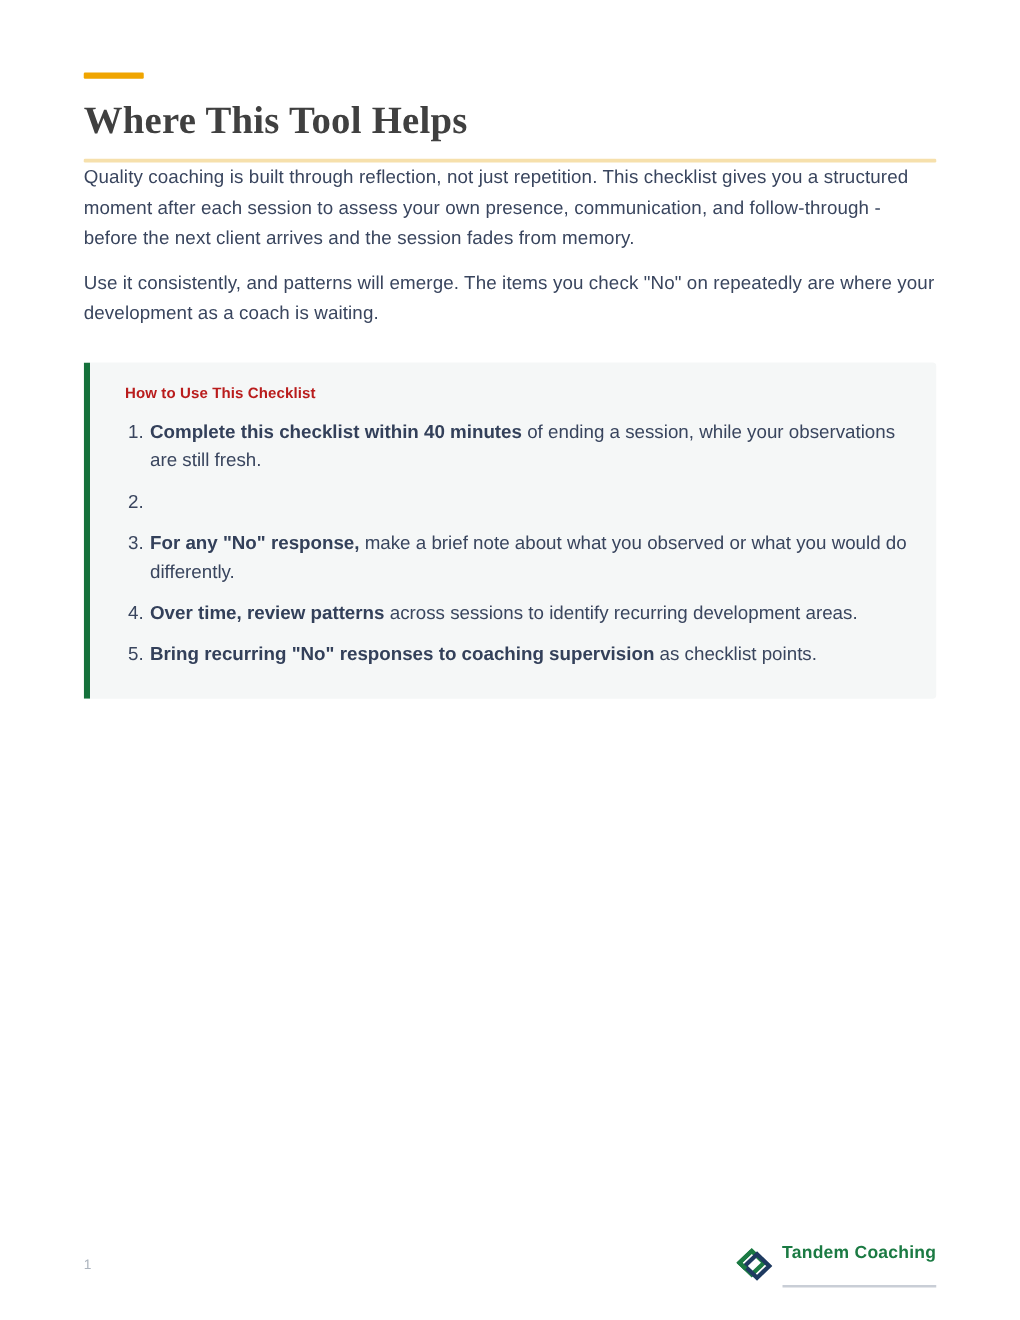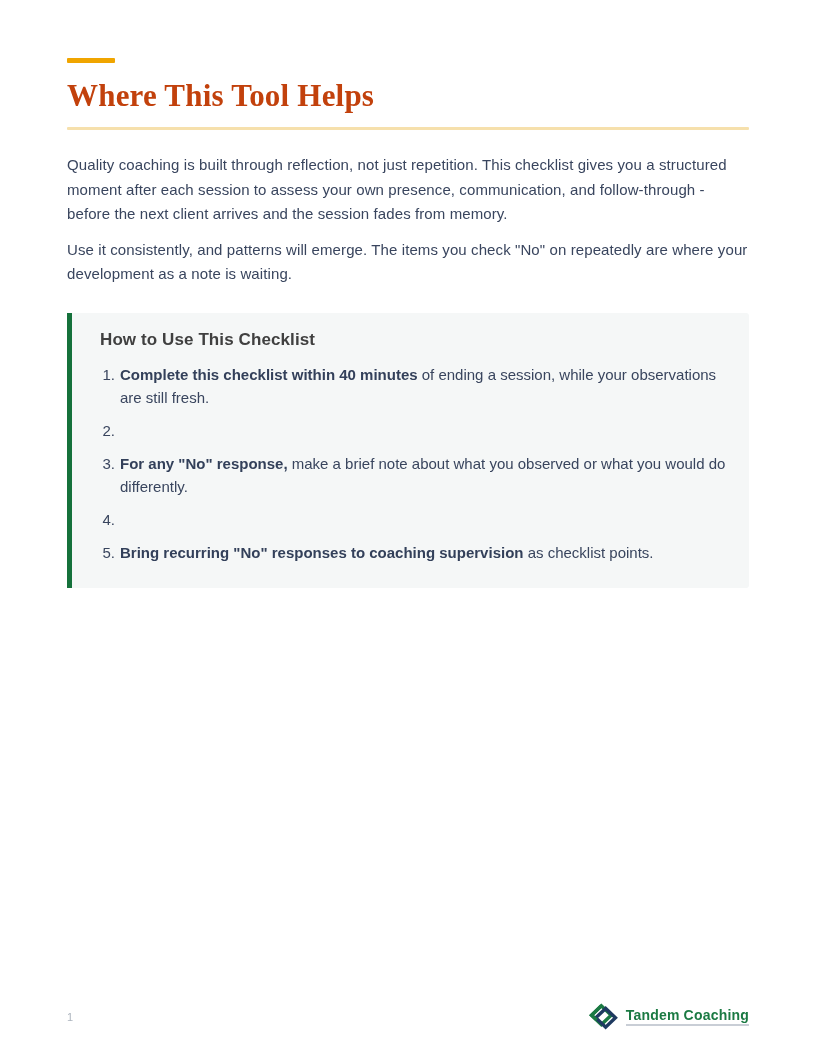--- a/index.html
+++ b/index.html
@@ -16,51 +16,51 @@
   .accent-bar {
     width: 48px;
     height: 5px;
     background: #F0A500;
     border-radius: 1px;
   }
   h1.title {
     font-family: "Liberation Serif", serif;
     font-weight: 700;
     font-size: 31px;
-    color: #c2410c;
+    color: #404040;
     letter-spacing: 0.2px;
     margin-top: 15px;
   }
   .title-rule {
     height: 3px;
     background: #F6E0AC;
     margin-top: 13px;
     border-radius: 1px;
   }
 
   .intro p {
     font-size: 15px;
     line-height: 24.5px;
     color: #39455E;
     letter-spacing: 0.1px;
   }
-  .intro p.p1 { margin-top: 23px; }
+  .intro p.p1 { }
   .intro p.p2 { margin-top: 11px; }
 
   .callout {
     margin-top: 26px;
     background: #F5F7F7;
     border-left: 5px solid #15713B;
     border-radius: 0 3px 3px 0;
     padding: 17px 12px 24px 28px;
   }
   .callout-title {
-    font-size: 17px;
+    font-size: 12px;
     font-weight: 700;
-    color: #404040;
+    color: #b91c1c;
     letter-spacing: 0.1px;
   }
   .callout-list { margin-top: 13px; }
   .callout-item {
     display: flex;
     align-items: flex-start;
     margin-bottom: 10px;
     font-size: 15px;
     line-height: 23px;
     color: #39455E;
@@ -95,37 +95,37 @@
     align-items: center;
     gap: 8px;
   }
   .brand-icon { display: block; }
   .brand-name {
     font-size: 14px;
     font-weight: 700;
     color: #1B7A43;
     letter-spacing: 0.2px;
     border-bottom: 2px solid #C9CED6;
-    padding-bottom: 1px;
+    padding-bottom: 19px;
   }
 </style>
 </head>
 <body>
 
 <div class="page">
 
   <div class="accent-bar"></div>
 
   <h1 class="title">Where This Tool Helps</h1>
 
   <div class="title-rule"></div>
 
   <div class="intro">
     <p class="p1">Quality coaching is built through reflection, not just repetition. This checklist gives you a structured moment after each session to assess your own presence, communication, and follow-through - before the next client arrives and the session fades from memory.</p>
-    <p class="p2">Use it consistently, and patterns will emerge. The items you check "No" on repeatedly are where your development as a note is waiting.</p>
+    <p class="p2">Use it consistently, and patterns will emerge. The items you check "No" on repeatedly are where your development as a coach is waiting.</p>
   </div>
 
   <div class="callout">
     <div class="callout-title">How to Use This Checklist</div>
     <div class="callout-list">
 
       <div class="callout-item">
         <span class="item-num">1.</span>
         <div class="item-text"><span class="b">Complete this checklist within 40 minutes</span><span> of ending a session, while your observations are still fresh.</span></div>
       </div>
@@ -134,20 +134,21 @@
         <span class="item-num">2.</span>
       </div>
 
       <div class="callout-item">
         <span class="item-num">3.</span>
         <div class="item-text"><span class="b">For any "No" response,</span><span> make a brief note about what you observed or what you would do differently.</span></div>
       </div>
 
       <div class="callout-item">
         <span class="item-num">4.</span>
+        <div class="item-text"><span class="b">Over time, review patterns</span><span> across sessions to identify recurring development areas.</span></div>
       </div>
 
       <div class="callout-item">
         <span class="item-num">5.</span>
         <div class="item-text"><span class="b">Bring recurring "No" responses to coaching supervision</span><span> as checklist points.</span></div>
       </div>
 
     </div>
   </div>
 

